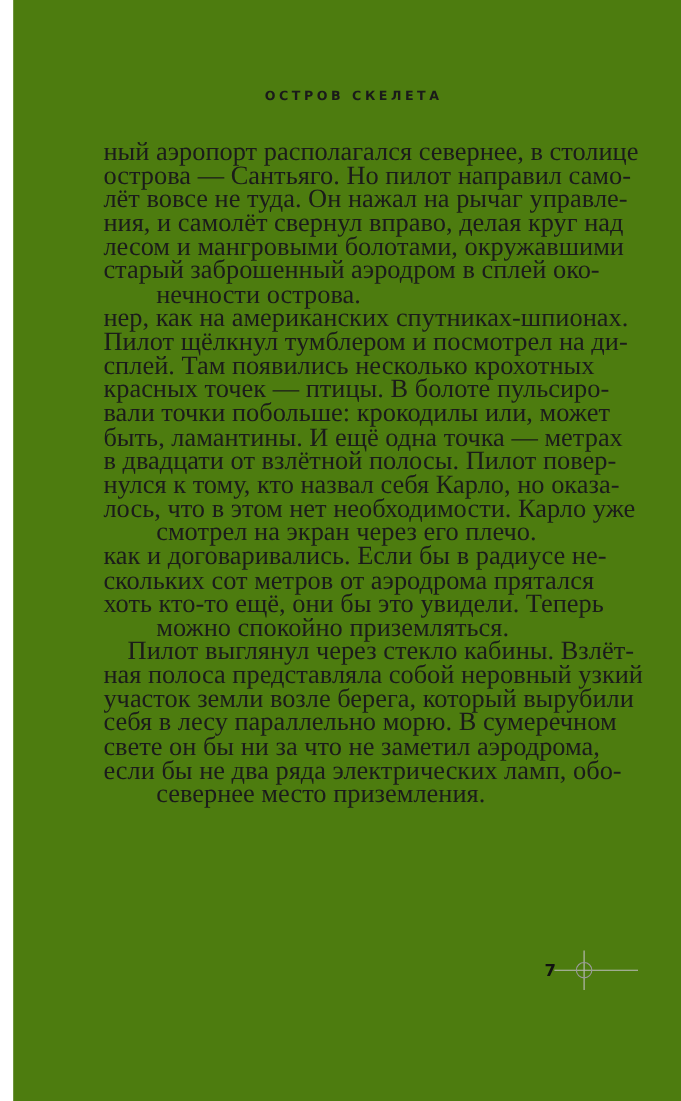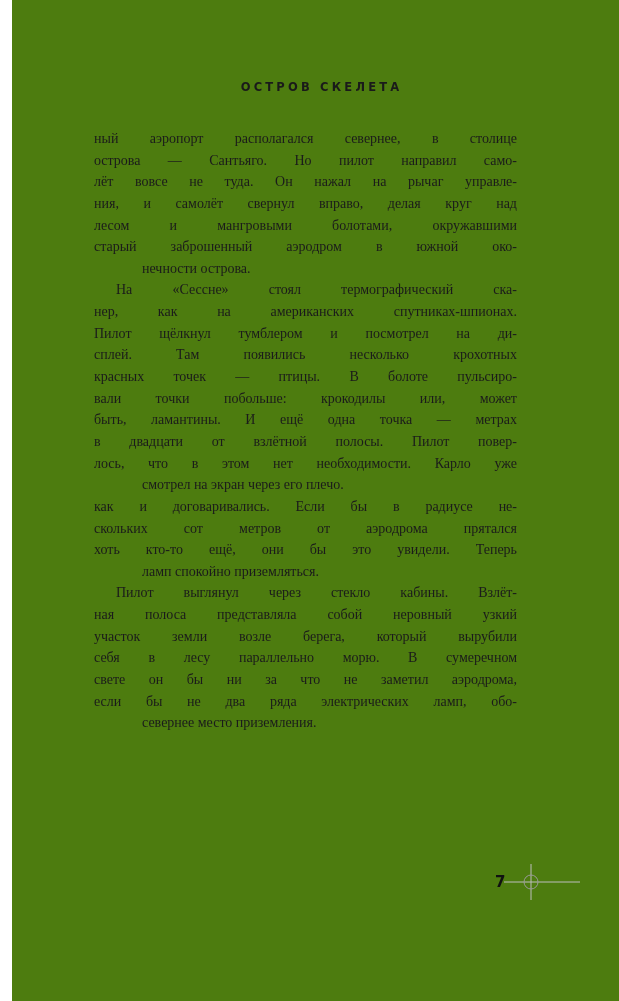--- a/index.html
+++ b/index.html
@@ -5,21 +5,21 @@
   html, body { margin: 0; padding: 0; background: #ffffff; }
   body { width: 619px; height: 1001px; position: relative; overflow: hidden; }
   .page { position: absolute; left: 12px; top: 0; width: 619px; height: 1001px; background: #4d7c0f; }
   .running-head {
     position: absolute; top: 80px; left: 0; width: 619px; text-align: center;
     font-family: "DejaVu Sans", sans-serif; font-weight: bold; font-size: 11.5px;
     letter-spacing: 3.2px; color: #1a1a1a;
   }
   .text-block {
     position: absolute; left: 82px; top: 128px; width: 423px;
-    font-family: "Liberation Serif", serif; font-size: 14px; line-height: 21.65px;
+    font-family: "Liberation Serif", serif; font-size: 24px; line-height: 21.65px;
     color: #1b1b1b;
   }
   .line { display: block; white-space: nowrap; text-align: justify; text-align-last: justify; height: 21.65px; }
   .line.last { text-align-last: left; margin-left: 48px; }
   .line.indent { padding-left: 22px; }
   .folio {
     position: absolute; top: 873px; left: 483px;
     font-family: "DejaVu Sans", sans-serif; font-weight: bold; font-size: 15px; color: #111;
   }
   .crop-mark { position: absolute; left: 490px; top: 862px; width: 80px; height: 40px; }
@@ -30,40 +30,40 @@
 <div class="page">
   <div class="running-head">ОСТРОВ СКЕЛЕТА</div>
 
   <div class="text-block" id="text-block">
       <div>
         <span class="line">ный аэропорт располагался севернее, в столице</span>
         <span class="line">острова — Сантьяго. Но пилот направил само-</span>
         <span class="line">лёт вовсе не туда. Он нажал на рычаг управле-</span>
         <span class="line">ния, и самолёт свернул вправо, делая круг над</span>
         <span class="line">лесом и мангровыми болотами, окружавшими</span>
-        <span class="line">старый заброшенный аэродром в южной око-</span>
+        <span class="line">старый заброшенный аэродром в сплей око-</span>
         <span class="line last">нечности острова.</span>
       </div>
       <div>
-        <span class="line indent">На «Сессне» стоял термографический ска-</span>
         <span class="line">нер, как на американских спутниках-шпионах.</span>
         <span class="line">Пилот щёлкнул тумблером и посмотрел на ди-</span>
         <span class="line">сплей. Там появились несколько крохотных</span>
         <span class="line">красных точек — птицы. В болоте пульсиро-</span>
         <span class="line">вали точки побольше: крокодилы или, может</span>
         <span class="line">быть, ламантины. И ещё одна точка — метрах</span>
         <span class="line">в двадцати от взлётной полосы. Пилот повер-</span>
+        <span class="line">нулся к тому, кто назвал себя Карло, но оказа-</span>
         <span class="line">лось, что в этом нет необходимости. Карло уже</span>
         <span class="line last">смотрел на экран через его плечо.</span>
       </div>
       <div>
         <span class="line">как и договаривались. Если бы в радиусе не-</span>
         <span class="line">скольких сот метров от аэродрома прятался</span>
         <span class="line">хоть кто-то ещё, они бы это увидели. Теперь</span>
-        <span class="line last">ламп спокойно приземляться.</span>
+        <span class="line last">можно спокойно приземляться.</span>
       </div>
       <div>
         <span class="line indent">Пилот выглянул через стекло кабины. Взлёт-</span>
         <span class="line">ная полоса представляла собой неровный узкий</span>
         <span class="line">участок земли возле берега, который вырубили</span>
         <span class="line">себя в лесу параллельно морю. В сумеречном</span>
         <span class="line">свете он бы ни за что не заметил аэродрома,</span>
         <span class="line">если бы не два ряда электрических ламп, обо-</span>
         <span class="line last">севернее место приземления.</span>
       </div>

